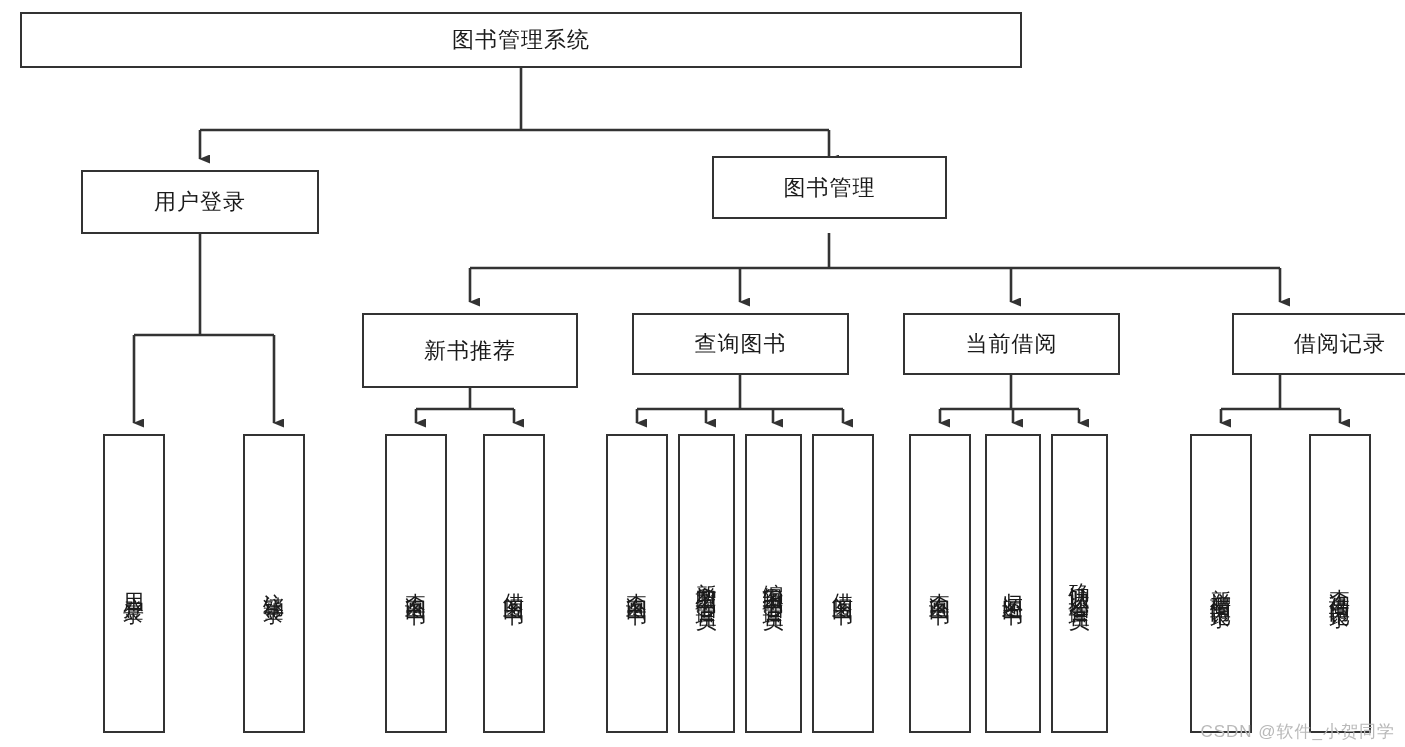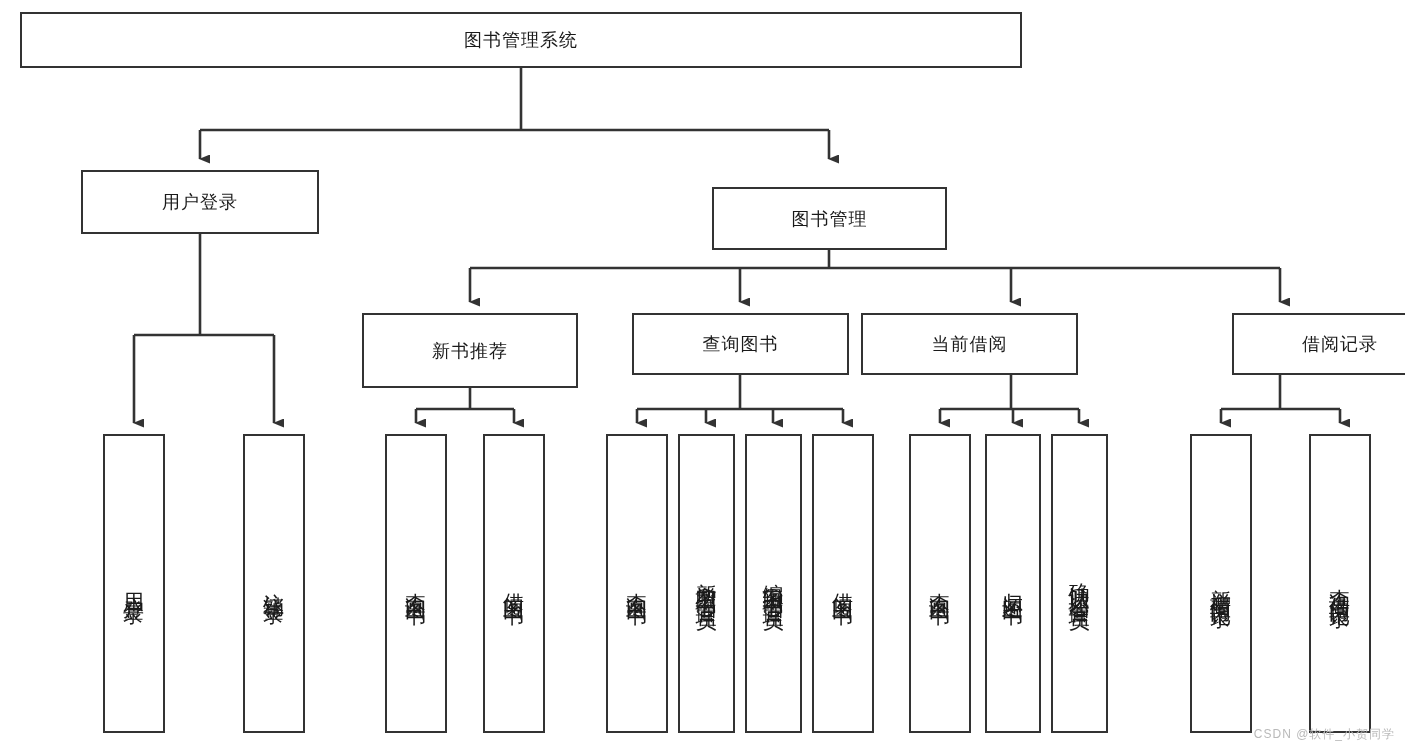--- a/index.html
+++ b/index.html
@@ -30,21 +30,21 @@
     position: absolute;
     box-sizing: border-box;
     background: #ffffff;
     border: 2px solid #333333;
     display: flex;
     align-items: center;
     justify-content: center;
     overflow: hidden;
   }
   .node-box.horiz {
-    font-size: 18px;
+    font-size: 22px;
     letter-spacing: 1px;
     color: #1a1a1a;
     padding: 0 6px;
   }
   .node-box.vert {
     writing-mode: vertical-rl;
     text-orientation: upright;
     font-size: 21px;
     letter-spacing: 4px;
     color: #1a1a1a;
@@ -56,21 +56,21 @@
     white-space: nowrap;
   }
   .node-box.vert .node-label {
     writing-mode: vertical-rl;
     text-orientation: upright;
   }
   #watermark {
     position: absolute;
     right: 10px;
     bottom: 4px;
-    font-size: 12px;
+    font-size: 17px;
     color: #b9b9b9;
     letter-spacing: 1px;
     white-space: nowrap;
     pointer-events: none;
   }
 </style>
 </head>
 <body>
 
 <div id="diagram-root">
@@ -118,30 +118,30 @@
       </g>
   </svg>
 
   <div id="nodes-layer">
       <div class="node-box horiz" style="left: 20px; top: 12px; width: 1002px; height: 56px;">
         <span class="node-label">图书管理系统</span>
       </div>
       <div class="node-box horiz" style="left: 81px; top: 170px; width: 238px; height: 64px;">
         <span class="node-label">用户登录</span>
       </div>
-      <div class="node-box horiz" style="left: 712px; top: 187px; width: 235px; height: 63px;">
+      <div class="node-box horiz" style="left: 712px; top: 156px; width: 235px; height: 63px;">
         <span class="node-label">图书管理</span>
       </div>
       <div class="node-box horiz" style="left: 362px; top: 313px; width: 216px; height: 75px;">
         <span class="node-label">新书推荐</span>
       </div>
       <div class="node-box horiz" style="left: 632px; top: 313px; width: 217px; height: 62px;">
         <span class="node-label">查询图书</span>
       </div>
-      <div class="node-box horiz" style="left: 861px; top: 313px; width: 217px; height: 62px;">
+      <div class="node-box horiz" style="left: 903px; top: 313px; width: 217px; height: 62px;">
         <span class="node-label">当前借阅</span>
       </div>
       <div class="node-box horiz" style="left: 1232px; top: 313px; width: 216px; height: 62px; text-align: right;">
         <span class="node-label">借阅记录</span>
       </div>
       <div class="node-box vert" style="left: 103px; top: 434px; width: 62px; height: 299px;">
         <span class="node-label">用户登录</span>
       </div>
       <div class="node-box vert" style="left: 243px; top: 434px; width: 62px; height: 299px;">
         <span class="node-label">注销登录</span>

